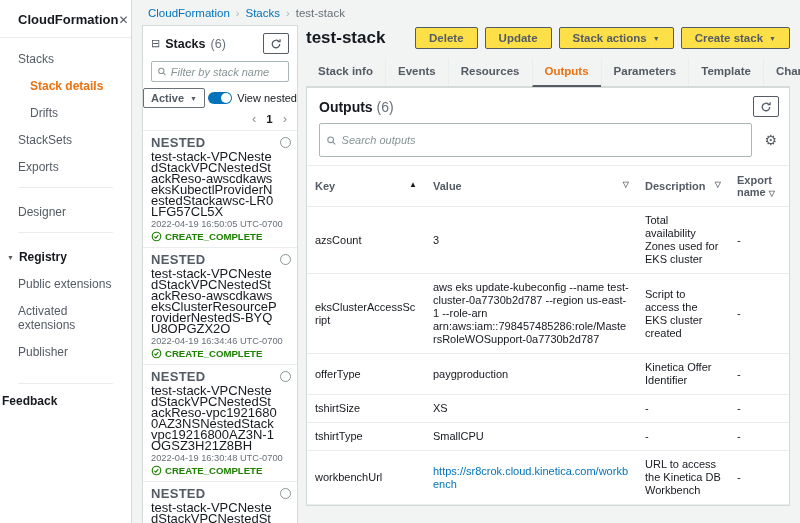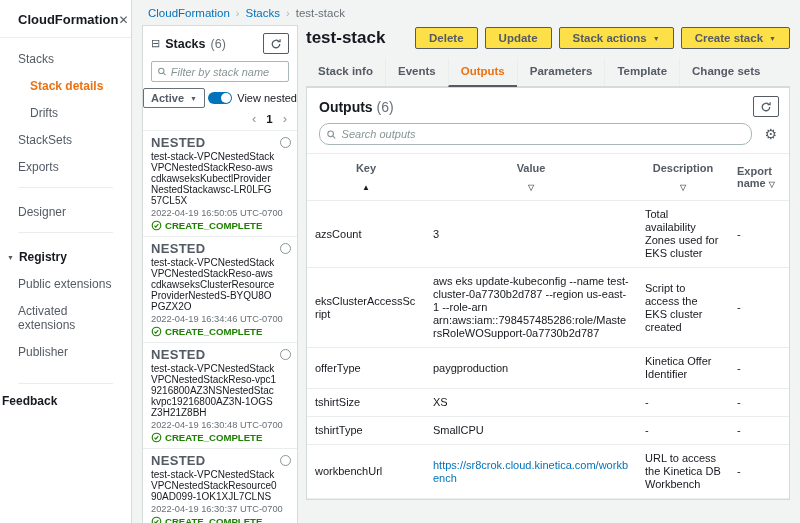--- a/index.html
+++ b/index.html
@@ -47,46 +47,46 @@
   .toggle-wrap { display:flex; align-items:center; gap:5px; font-size:11px; color:#16191f; }
   .toggle { width:24px; height:12px; background:#0073bb; border-radius:7px; position:relative; cursor:pointer; }
   .toggle-knob { position:absolute; right:1px; top:1px; width:10px; height:10px; background:#fff; border-radius:50%; }
   .sp-pagination { display:flex; justify-content:flex-end; align-items:center; gap:10px; margin:3px 10px 4px 0; font-size:11.5px; color:#879596; }
   .page-num { font-weight:bold; color:#16191f; }
   .chev { cursor:pointer; font-size:13px; }
   .stack-list { border-top:1px solid #eaeded; flex:1; overflow:hidden; }
   .stack-item { position:relative; padding:4px 8px 5px 8px; border-bottom:1px solid #eaeded; cursor:pointer; }
   .stack-item.selected { background:#f1faff; border:1px solid #87b2cc; margin:-1px 0 0 0; }
   .s-badge { font-size:13px; font-weight:bold; color:#545b64; letter-spacing:0.3px; margin-bottom:1px; }
-  .s-name { font-size:10px; line-height:11px; color:#16191f; word-break:break-all; padding-right:12px; }
+  .s-name { font-size:13px; line-height:11px; color:#16191f; word-break:break-all; padding-right:12px; }
   .s-name.sel { font-weight:bold; font-size:10.5px; padding-right:0; }
   .s-time { font-size:9.3px; color:#687078; margin:2px 0 2px 0; }
   .s-status { display:flex; align-items:center; gap:3px; font-size:9.6px; font-weight:bold; color:#1d8102; }
   .radio { position:absolute; top:6px; right:6px; width:11px; height:11px; border:1px solid #879596; border-radius:50%; background:#fff; }
   
   .main { flex:1; min-width:0; padding:2px 10px 0 8px; }
   .title-row { display:flex; justify-content:space-between; align-items:center; }
   .page-title { font-size:17px; font-weight:bold; color:#16191f; }
   .actions { display:flex; gap:7px; }
   .btn { background:#fde047; border:1px solid #545b64; border-radius:2px; font-size:11.5px; font-weight:bold; color:#545b64; padding:4px 13px; display:flex; align-items:center; gap:6px; cursor:pointer; white-space:nowrap; }
   .tabs { display:flex; margin-top:9px; border-bottom:1px solid #d5dbdb; }
   .tab { font-size:11.5px; font-weight:bold; color:#545b64; padding:7px 12px 8px 12px; cursor:pointer; white-space:nowrap; }
   .tab + .tab { border-left:1px solid #eaeded; }
   .tab.active { color:#ec7211; border-bottom:2px solid #545b64; margin-bottom:-1px; }
   
   .card { background:#fff; border:1px solid #d5dbdb; }
   .card-header { display:flex; justify-content:space-between; align-items:center; padding:8px 10px 6px 12px; }
   .card-title { font-size:14px; font-weight:bold; }
   .card-count { color:#687078; font-weight:normal; }
   .search-row { display:flex; align-items:center; gap:12px; padding:0 12px 8px 12px; }
-  .search-box { flex:1; border:1px solid #aab7b8; border-radius:10px; height:22px; display:flex; align-items:center; padding:0 6px; gap:5px; }
+  .search-box { flex:1; border:1px solid #aab7b8; border-radius:2px; height:34px; display:flex; align-items:center; padding:0 6px; gap:5px; }
   .gear { color:#545b64; font-size:14px; cursor:pointer; line-height:1; }
   table { width:100%; border-collapse:collapse; table-layout:fixed; font-size:11px; }
   th { border-top:1px solid #eaeded; border-bottom:1px solid #eaeded; padding:8px 8px; font-size:11px; color:#545b64; text-align:left; font-weight:bold; vertical-align:middle; }
-  .th-inner { display:flex; justify-content:space-between; align-items:center; gap:9px;flex-direction:column; }
+  .th-inner { display:flex; justify-content:space-between; align-items:flex-start; gap:9px; }
   .th-wrap { display:inline; }
   .sort-asc { color:#16191f; font-size:8px; cursor:pointer; }
   .filter-ic { color:#687078; font-size:8px; cursor:pointer; }
   td { padding:7px 8px; border-bottom:1px solid #eaeded; vertical-align:middle; line-height:13px; color:#16191f; }
   .td-key { word-break:break-all; }
   .td-value { overflow-wrap:anywhere; }
   .col-key { width:118px; } .col-value { width:auto; } .col-desc { width:92px; } .col-export { width:60px; }
   td a { color:#0073bb; text-decoration:none; }
   svg { display:block; }
 </style>
@@ -249,20 +249,21 @@
           <button class="btn">
             <span>Create stack</span>
             <span class="caret">▼</span>
           </button>
         </div>
       </div>
 
       <div class="tabs">
         <span class="tab">Stack info</span>
         <span class="tab">Events</span>
+        <span class="tab">Resources</span>
         <span class="tab active">Outputs</span>
         <span class="tab">Parameters</span>
         <span class="tab">Template</span>
         <span class="tab">Change sets</span>
       </div>
 
       <div class="card">
         <div class="card-header">
           <div class="card-title">
             <span>Outputs</span>

